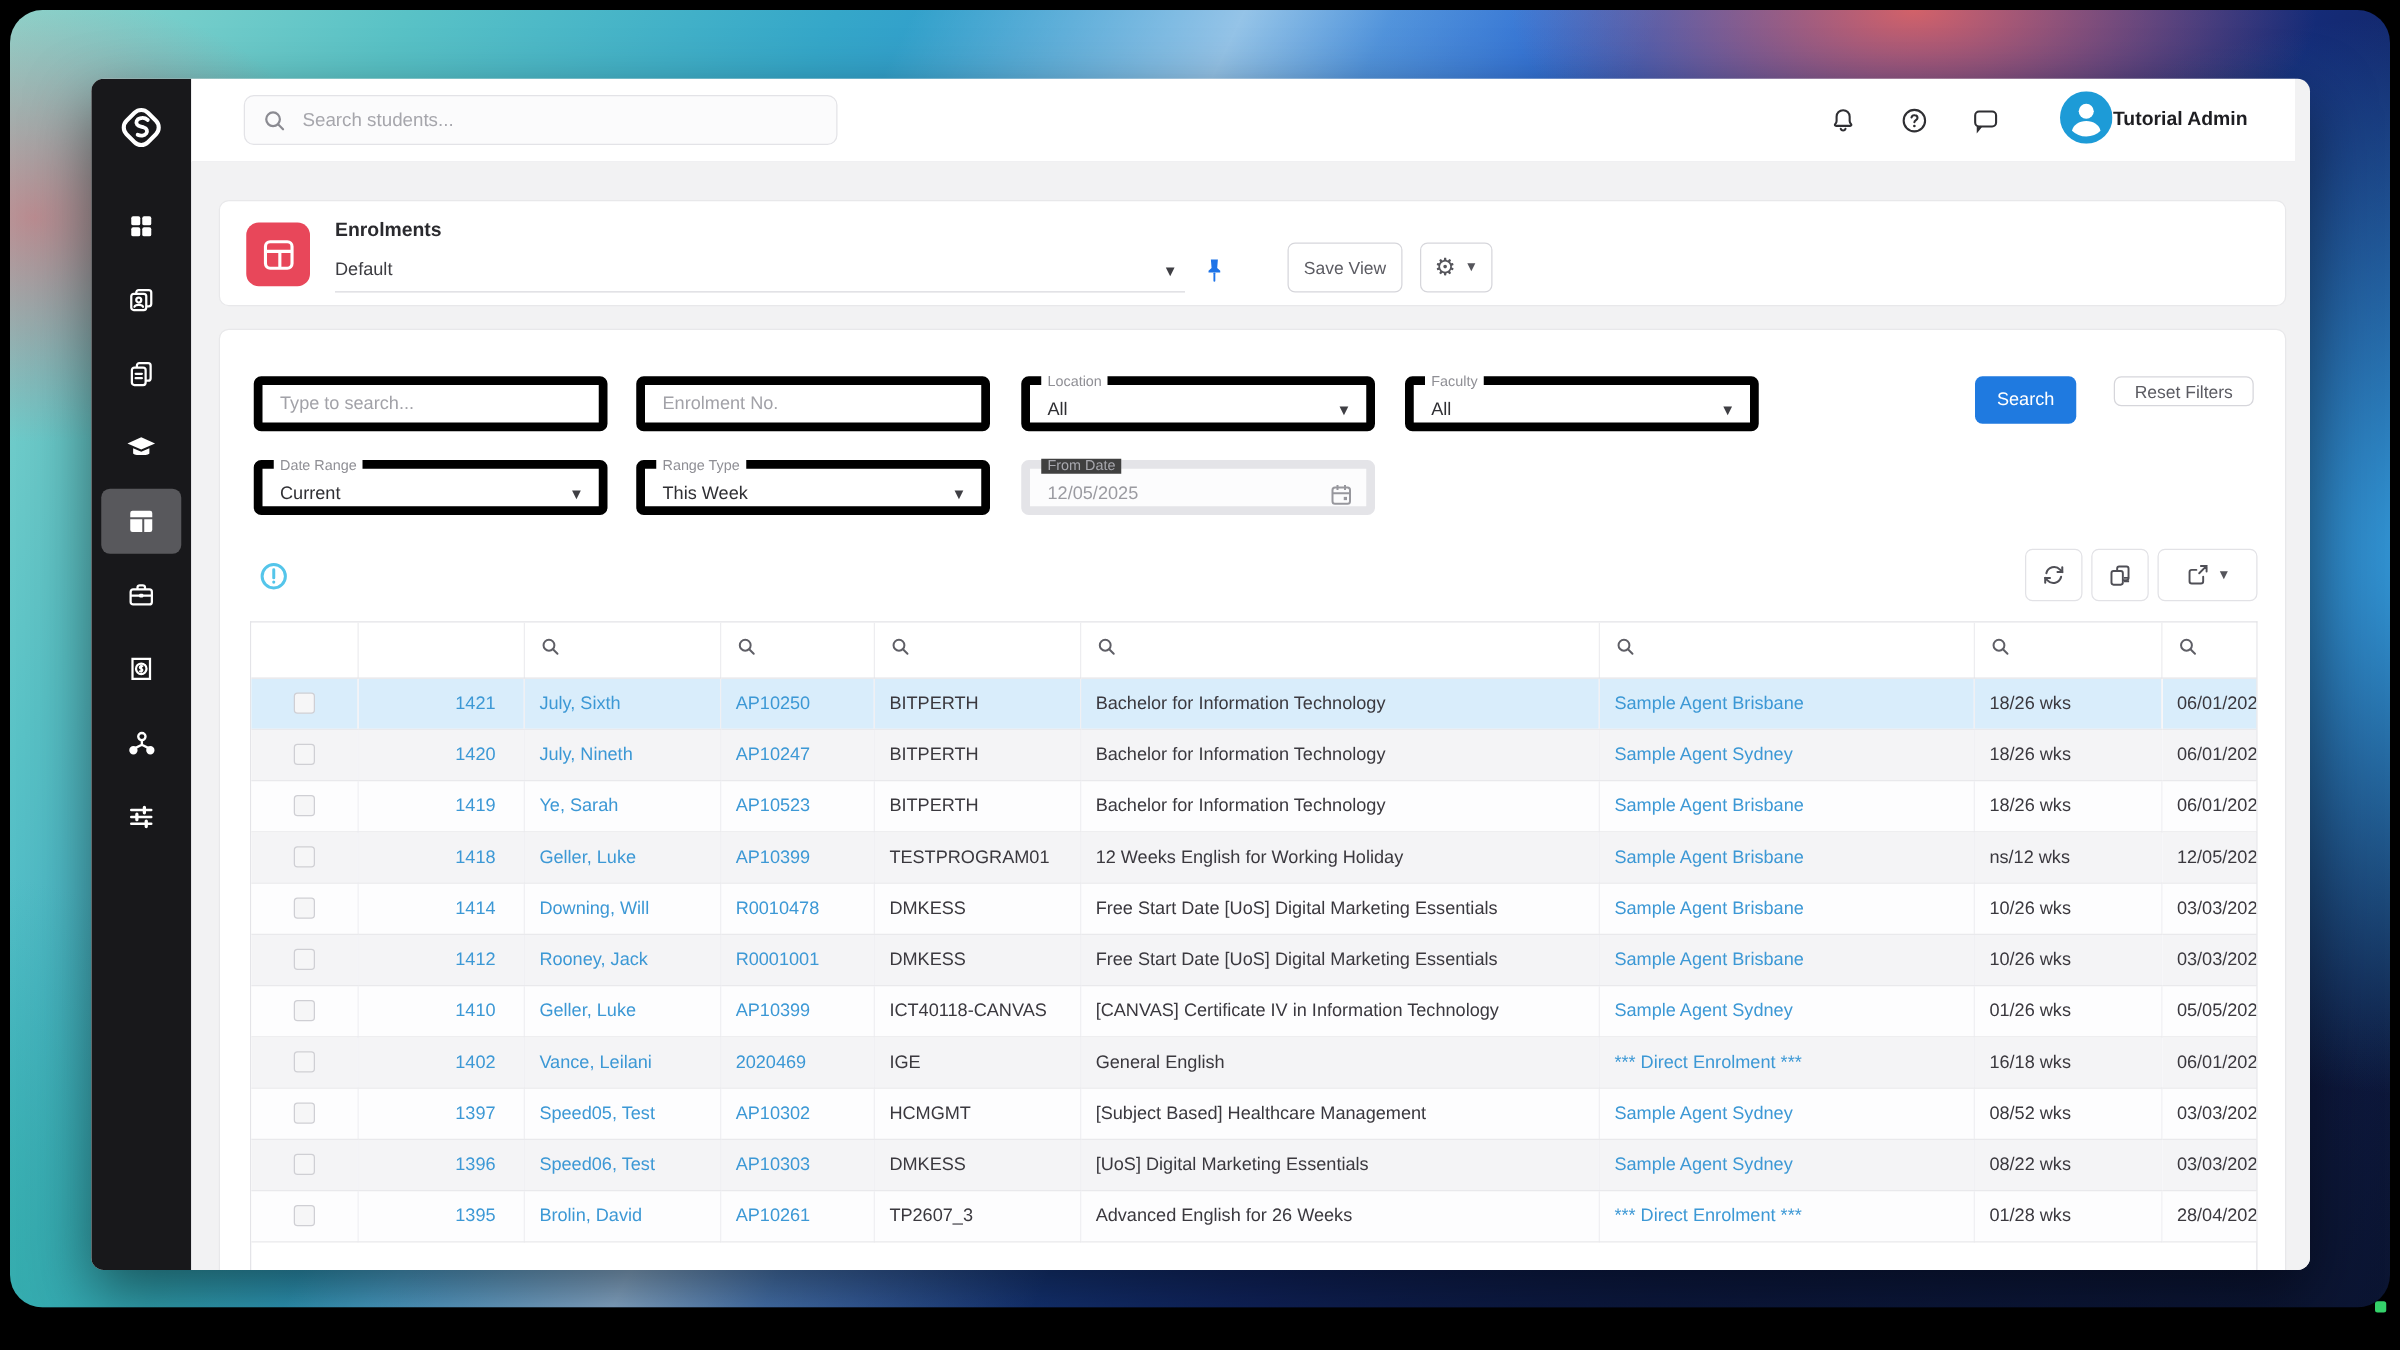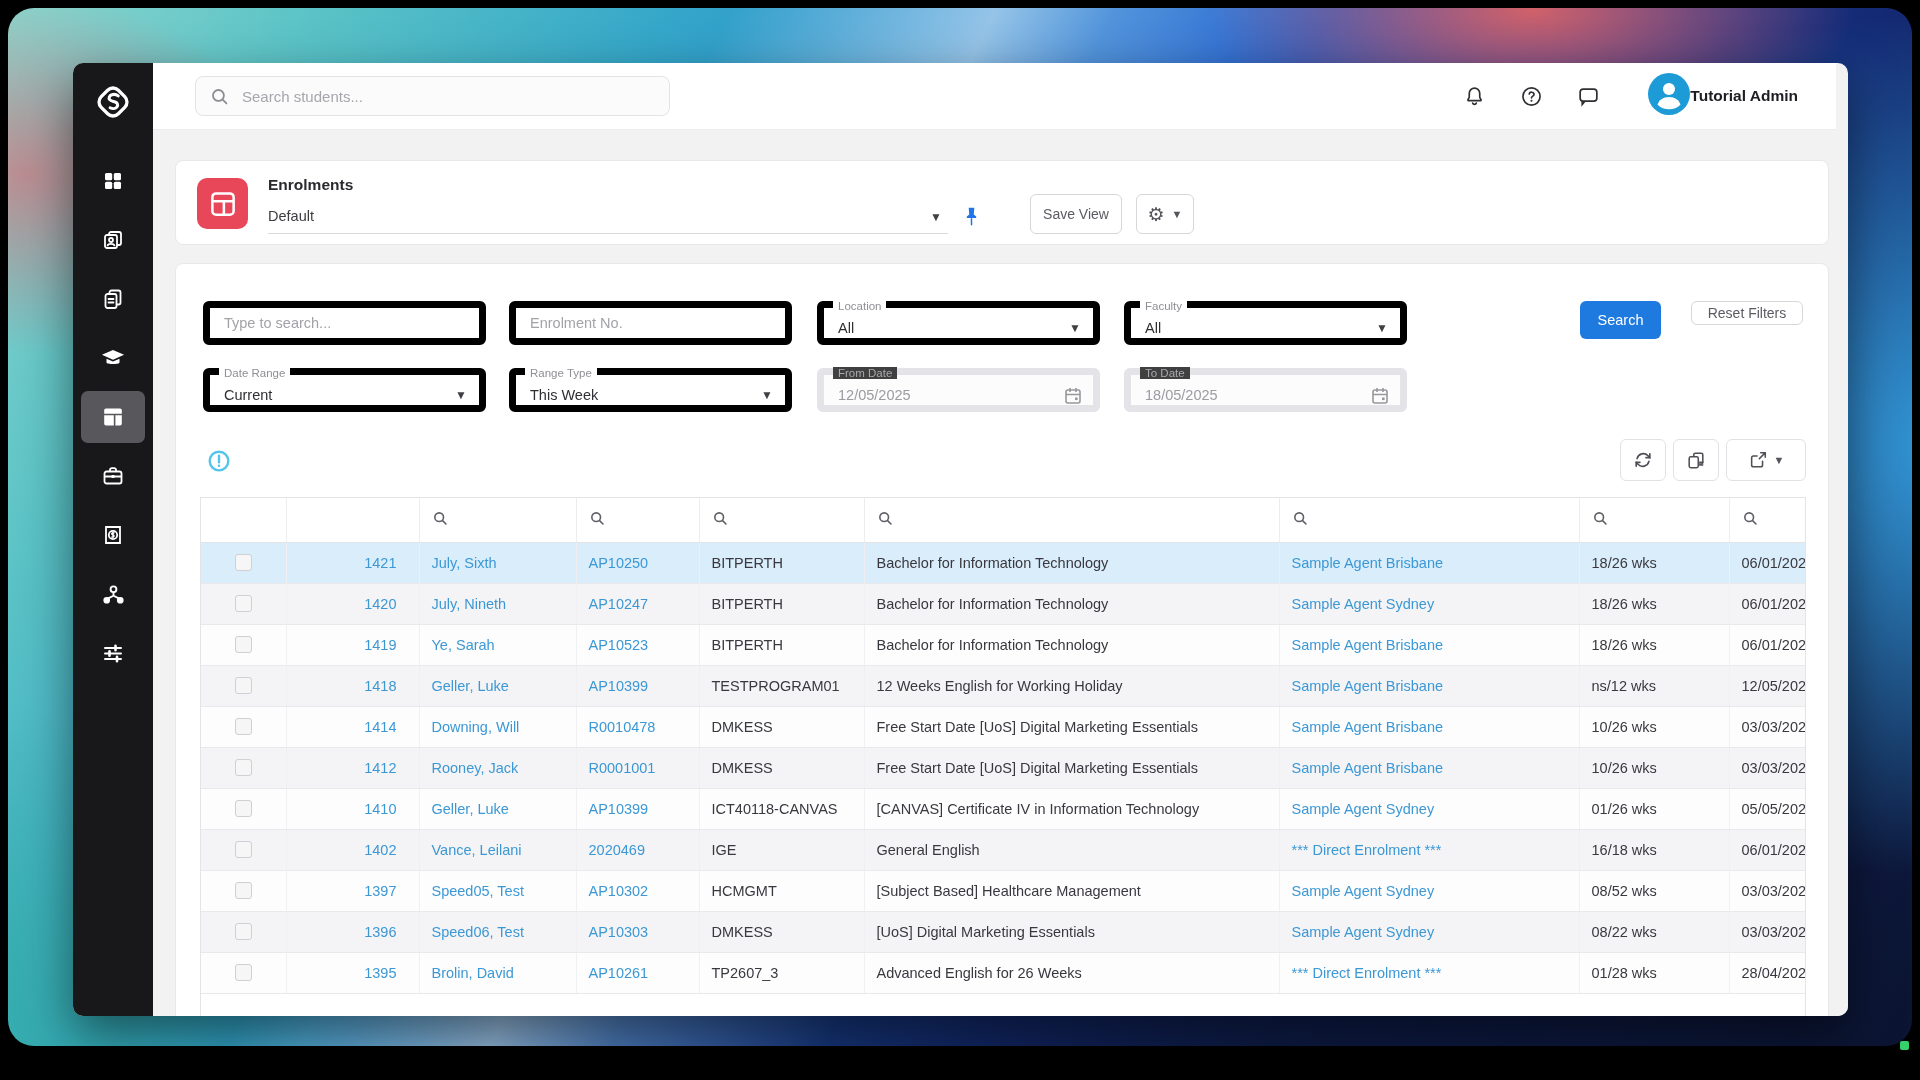--- a/index.html
+++ b/index.html
@@ -271,31 +271,20 @@
           <span class="fcaret">▼</span>
         </div>
         <div class="field" style="left:333px;top:104px;">
           <span class="flabel">Range Type</span>
           <span class="fvalue">This Week</span>
           <span class="fcaret">▼</span>
         </div>
         <div class="field disabled" style="left:641px;top:104px;">
           <span class="flabel">From Date</span>
           <span class="fvalue">12/05/2025</span>
-          <span class="ficon">
-            <svg width="20" height="22" viewBox="0 0 20 22" fill="none" stroke="currentColor" stroke-width="1.6">
-              <rect x="3" y="5" width="14" height="13" rx="2"></rect>
-                <path d="M7 3v4M13 3v4M3 9.5h14"></path>
-              <rect x="12" y="12.5" width="2.6" height="2.6" fill="currentColor" stroke="none"></rect>
-            </svg>
-          </span>
-        </div>
-        <div class="field disabled" style="left:948px;top:104px;">
-          <span class="flabel">To Date</span>
-          <span class="fvalue">18/05/2025</span>
           <span class="ficon">
             <svg width="20" height="22" viewBox="0 0 20 22" fill="none" stroke="currentColor" stroke-width="1.6">
               <rect x="3" y="5" width="14" height="13" rx="2"></rect>
                 <path d="M7 3v4M13 3v4M3 9.5h14"></path>
               <rect x="12" y="12.5" width="2.6" height="2.6" fill="currentColor" stroke="none"></rect>
             </svg>
           </span>
         </div>
 
         <span class="info-ico">

